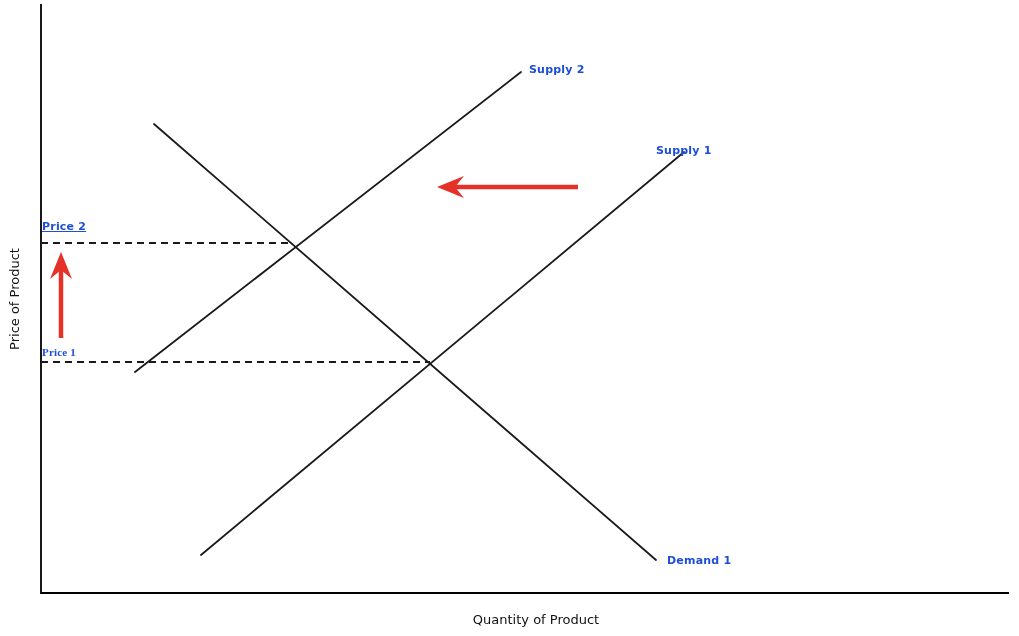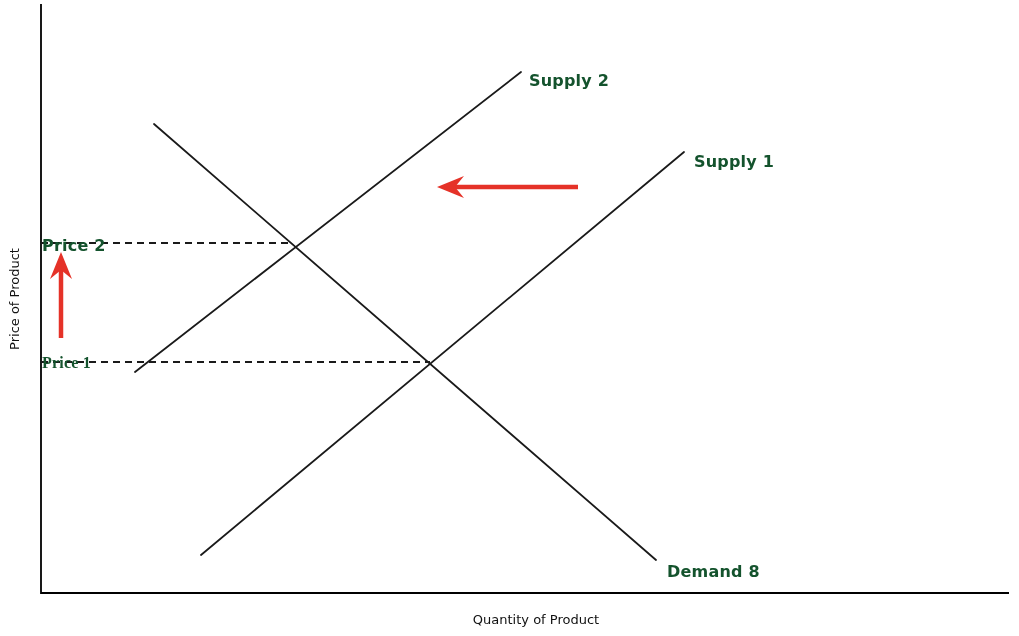--- a/index.html
+++ b/index.html
@@ -2,31 +2,31 @@
 <html><head>
 <meta charset="utf-8">
 <style>
   html,body{margin:0;padding:0;background:#ffffff;}
   .figure{
     position:relative;width:1019px;height:636px;background:#ffffff;
     font-family:"DejaVu Sans","Liberation Sans",sans-serif;overflow:hidden;
   }
   #diagram-svg{position:absolute;left:0;top:0;}
   .lbl{
-    position:absolute;font-size:16px;font-weight:bold;color:#14532d;
-    white-space:nowrap;letter-spacing:0.2px;margin-top:8px;
+    position:absolute;font-size:11px;font-weight:bold;color:#1d4ed8;
+    white-space:nowrap;letter-spacing:0.2px;
   }
   .axis-lbl{
     position:absolute;font-size:13px;font-weight:normal;color:#111111;
     white-space:nowrap;
   }
   .lbl-supply2{left:529px;top:63px;}
-  .lbl-supply1{left:694px;top:144px;}
+  .lbl-supply1{left:656px;top:144px;}
   .lbl-demand1{left:667px;top:554px;}
-  .lbl-price2{left:42px;top:228px;}
+  .lbl-price2{left:42px;top:220px;text-decoration:underline;}
   .lbl-price1{left:42px;top:346px;font-family:Liberation Serif, serif;}
   .lbl-xaxis{left:536px;top:612px;transform:translateX(-50%);}
   .lbl-yaxis{left:14px;top:299px;transform:translate(-50%,-50%) rotate(-90deg);}
 </style>
 </head>
 <body>
 
 <div class="figure">
   <svg id="diagram-svg" width="1019" height="636">
       <polyline points="41,4 41,593 1009,593" fill="none" stroke="#000000" stroke-width="1.8"></polyline>
@@ -36,18 +36,18 @@
       <line x1="135" y1="372" x2="521" y2="72" stroke="#1a1a1a" stroke-width="1.8" stroke-linecap="round"></line>
       <line x1="154" y1="124" x2="656" y2="560" stroke="#1a1a1a" stroke-width="1.8" stroke-linecap="round"></line>
       <line x1="578" y1="187" x2="454" y2="187" stroke="#e53228" stroke-width="4.5"></line>
       <polygon points="437.0,187.0 464.0,176.0 455.0,187.0 464.0,198.0" fill="#e53228"></polygon>
       <line x1="61" y1="338" x2="61" y2="269" stroke="#e53228" stroke-width="4.5"></line>
       <polygon points="61.0,252.0 72.0,279.0 61.0,270.0 50.0,279.0" fill="#e53228"></polygon>
     </svg>
 
   <div class="lbl lbl-supply2">Supply 2</div>
   <div class="lbl lbl-supply1">Supply 1</div>
-  <div class="lbl lbl-demand1">Demand 8</div>
+  <div class="lbl lbl-demand1">Demand 1</div>
   <div class="lbl lbl-price2">Price 2</div>
   <div class="lbl lbl-price1">Price 1</div>
   <div class="axis-lbl lbl-xaxis">Quantity of Product</div>
   <div class="axis-lbl lbl-yaxis">Price of Product</div>
 </div>
 
 </body></html>

